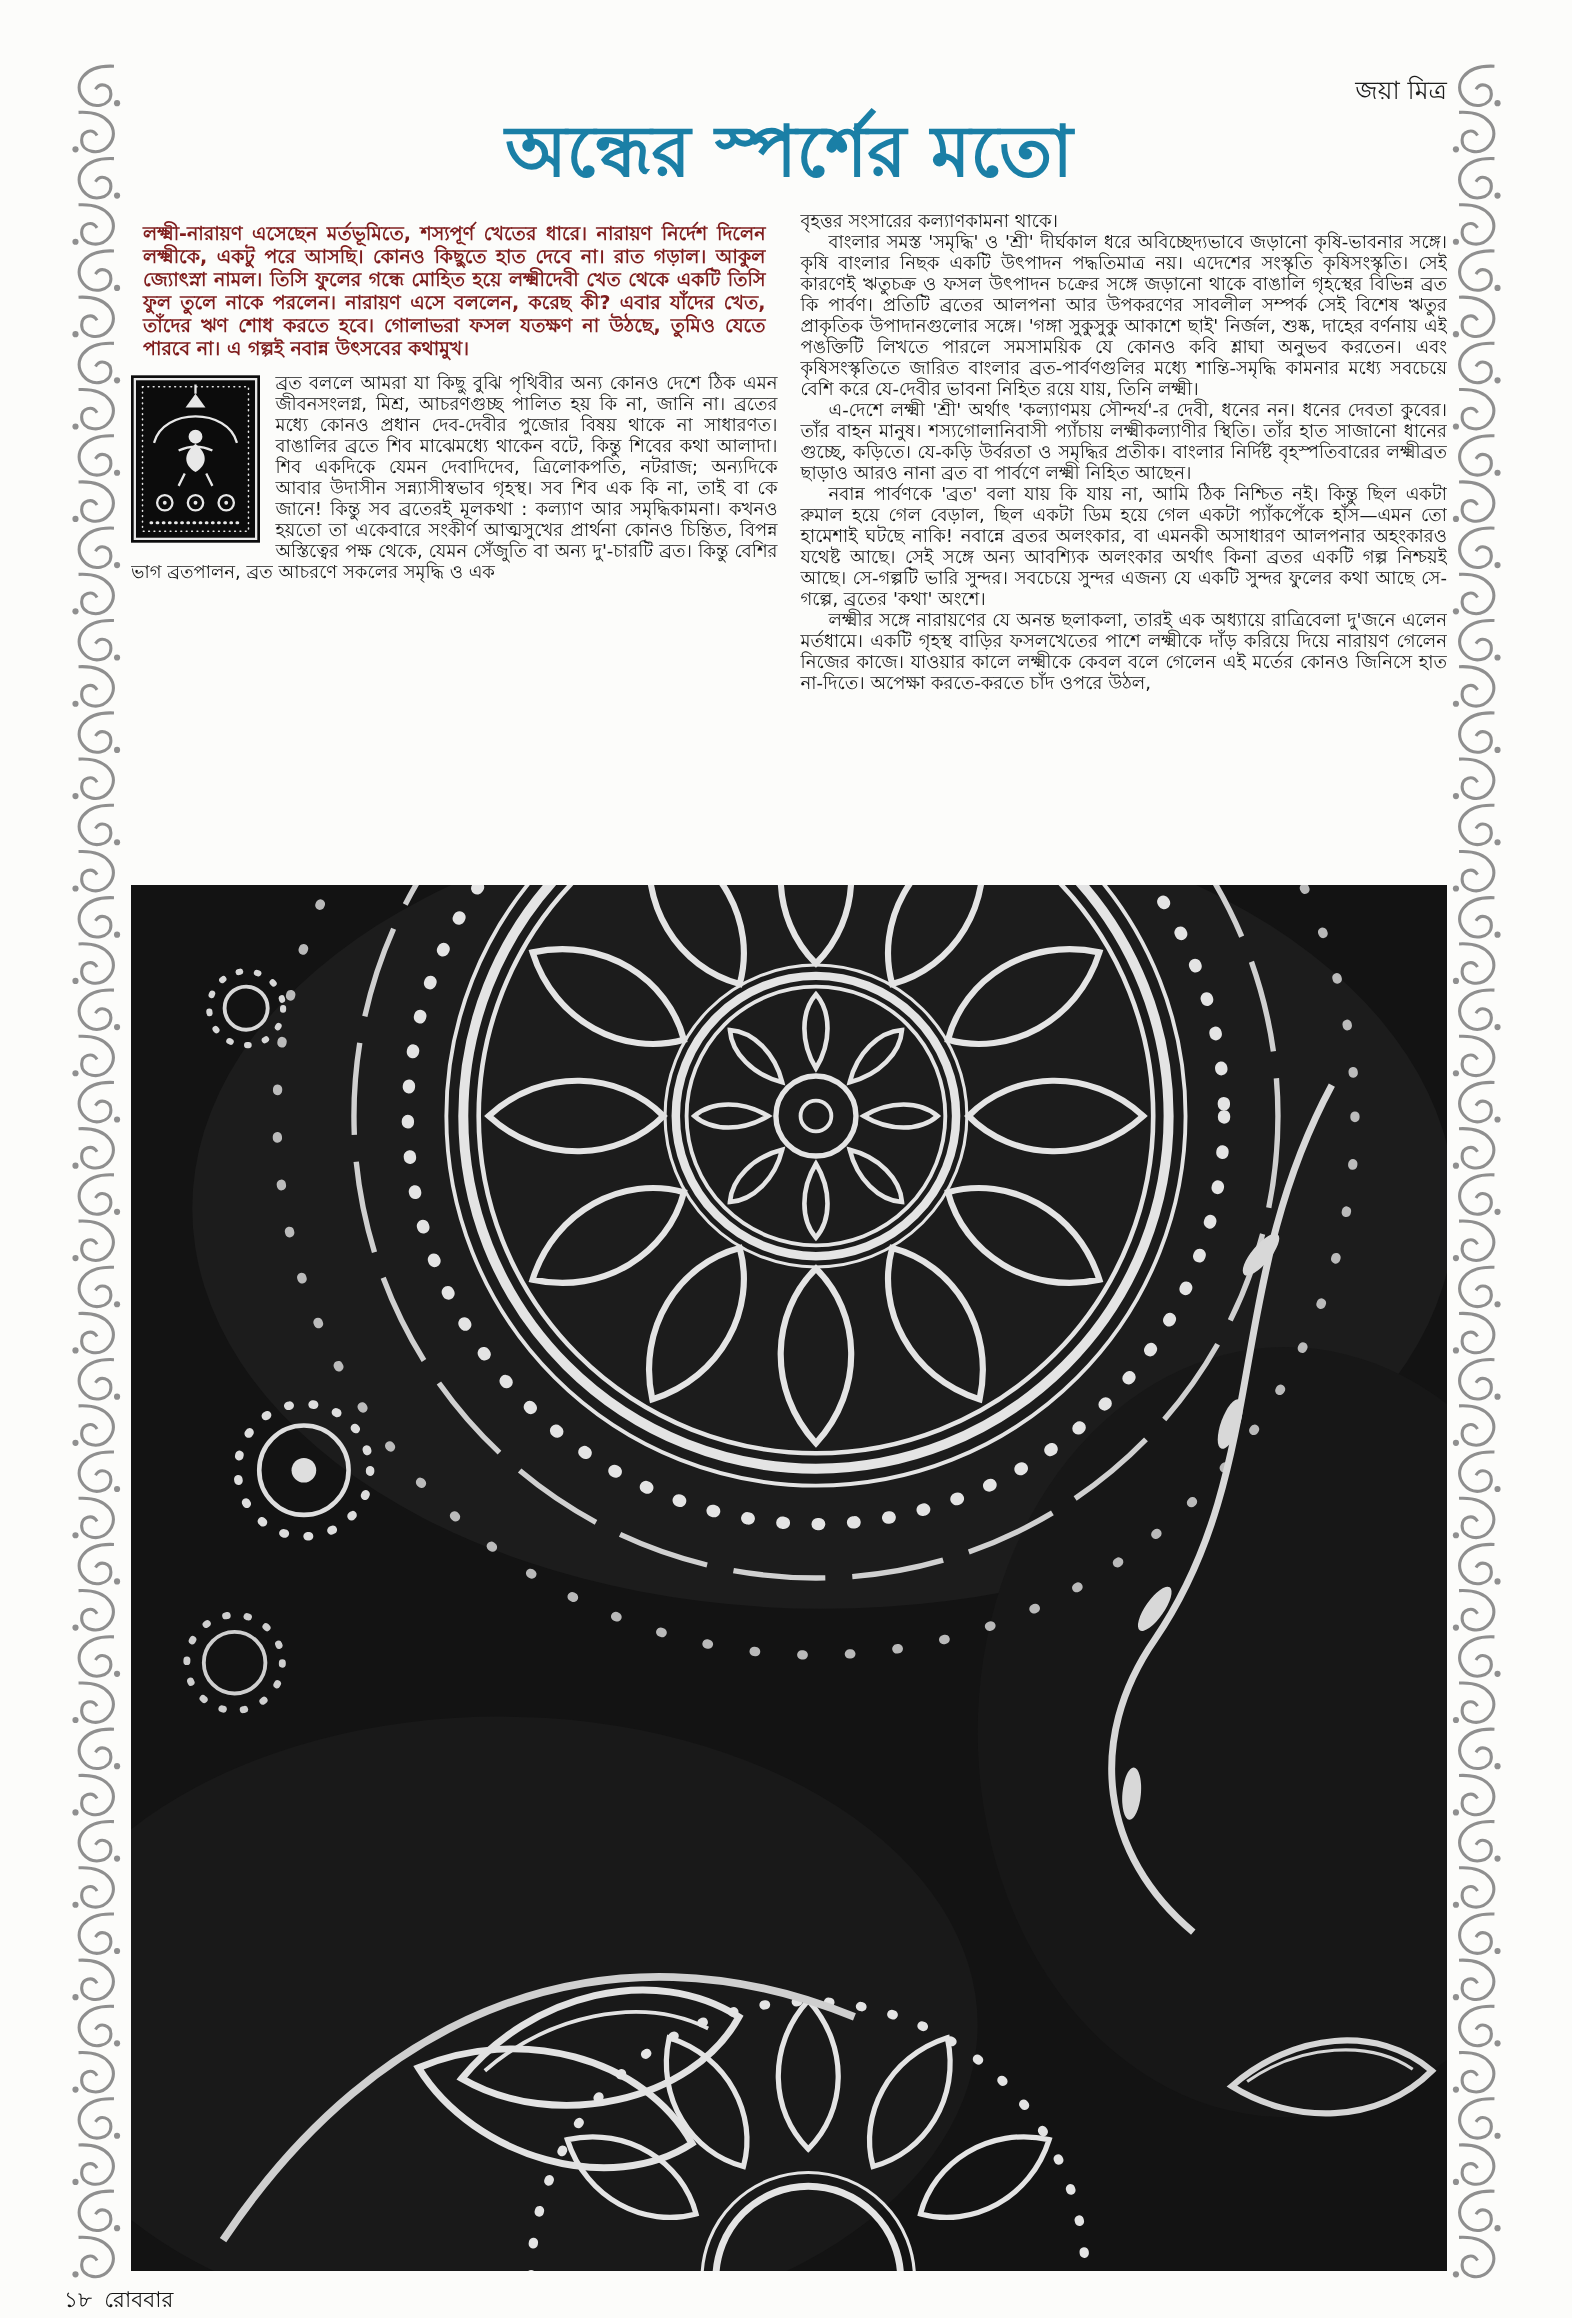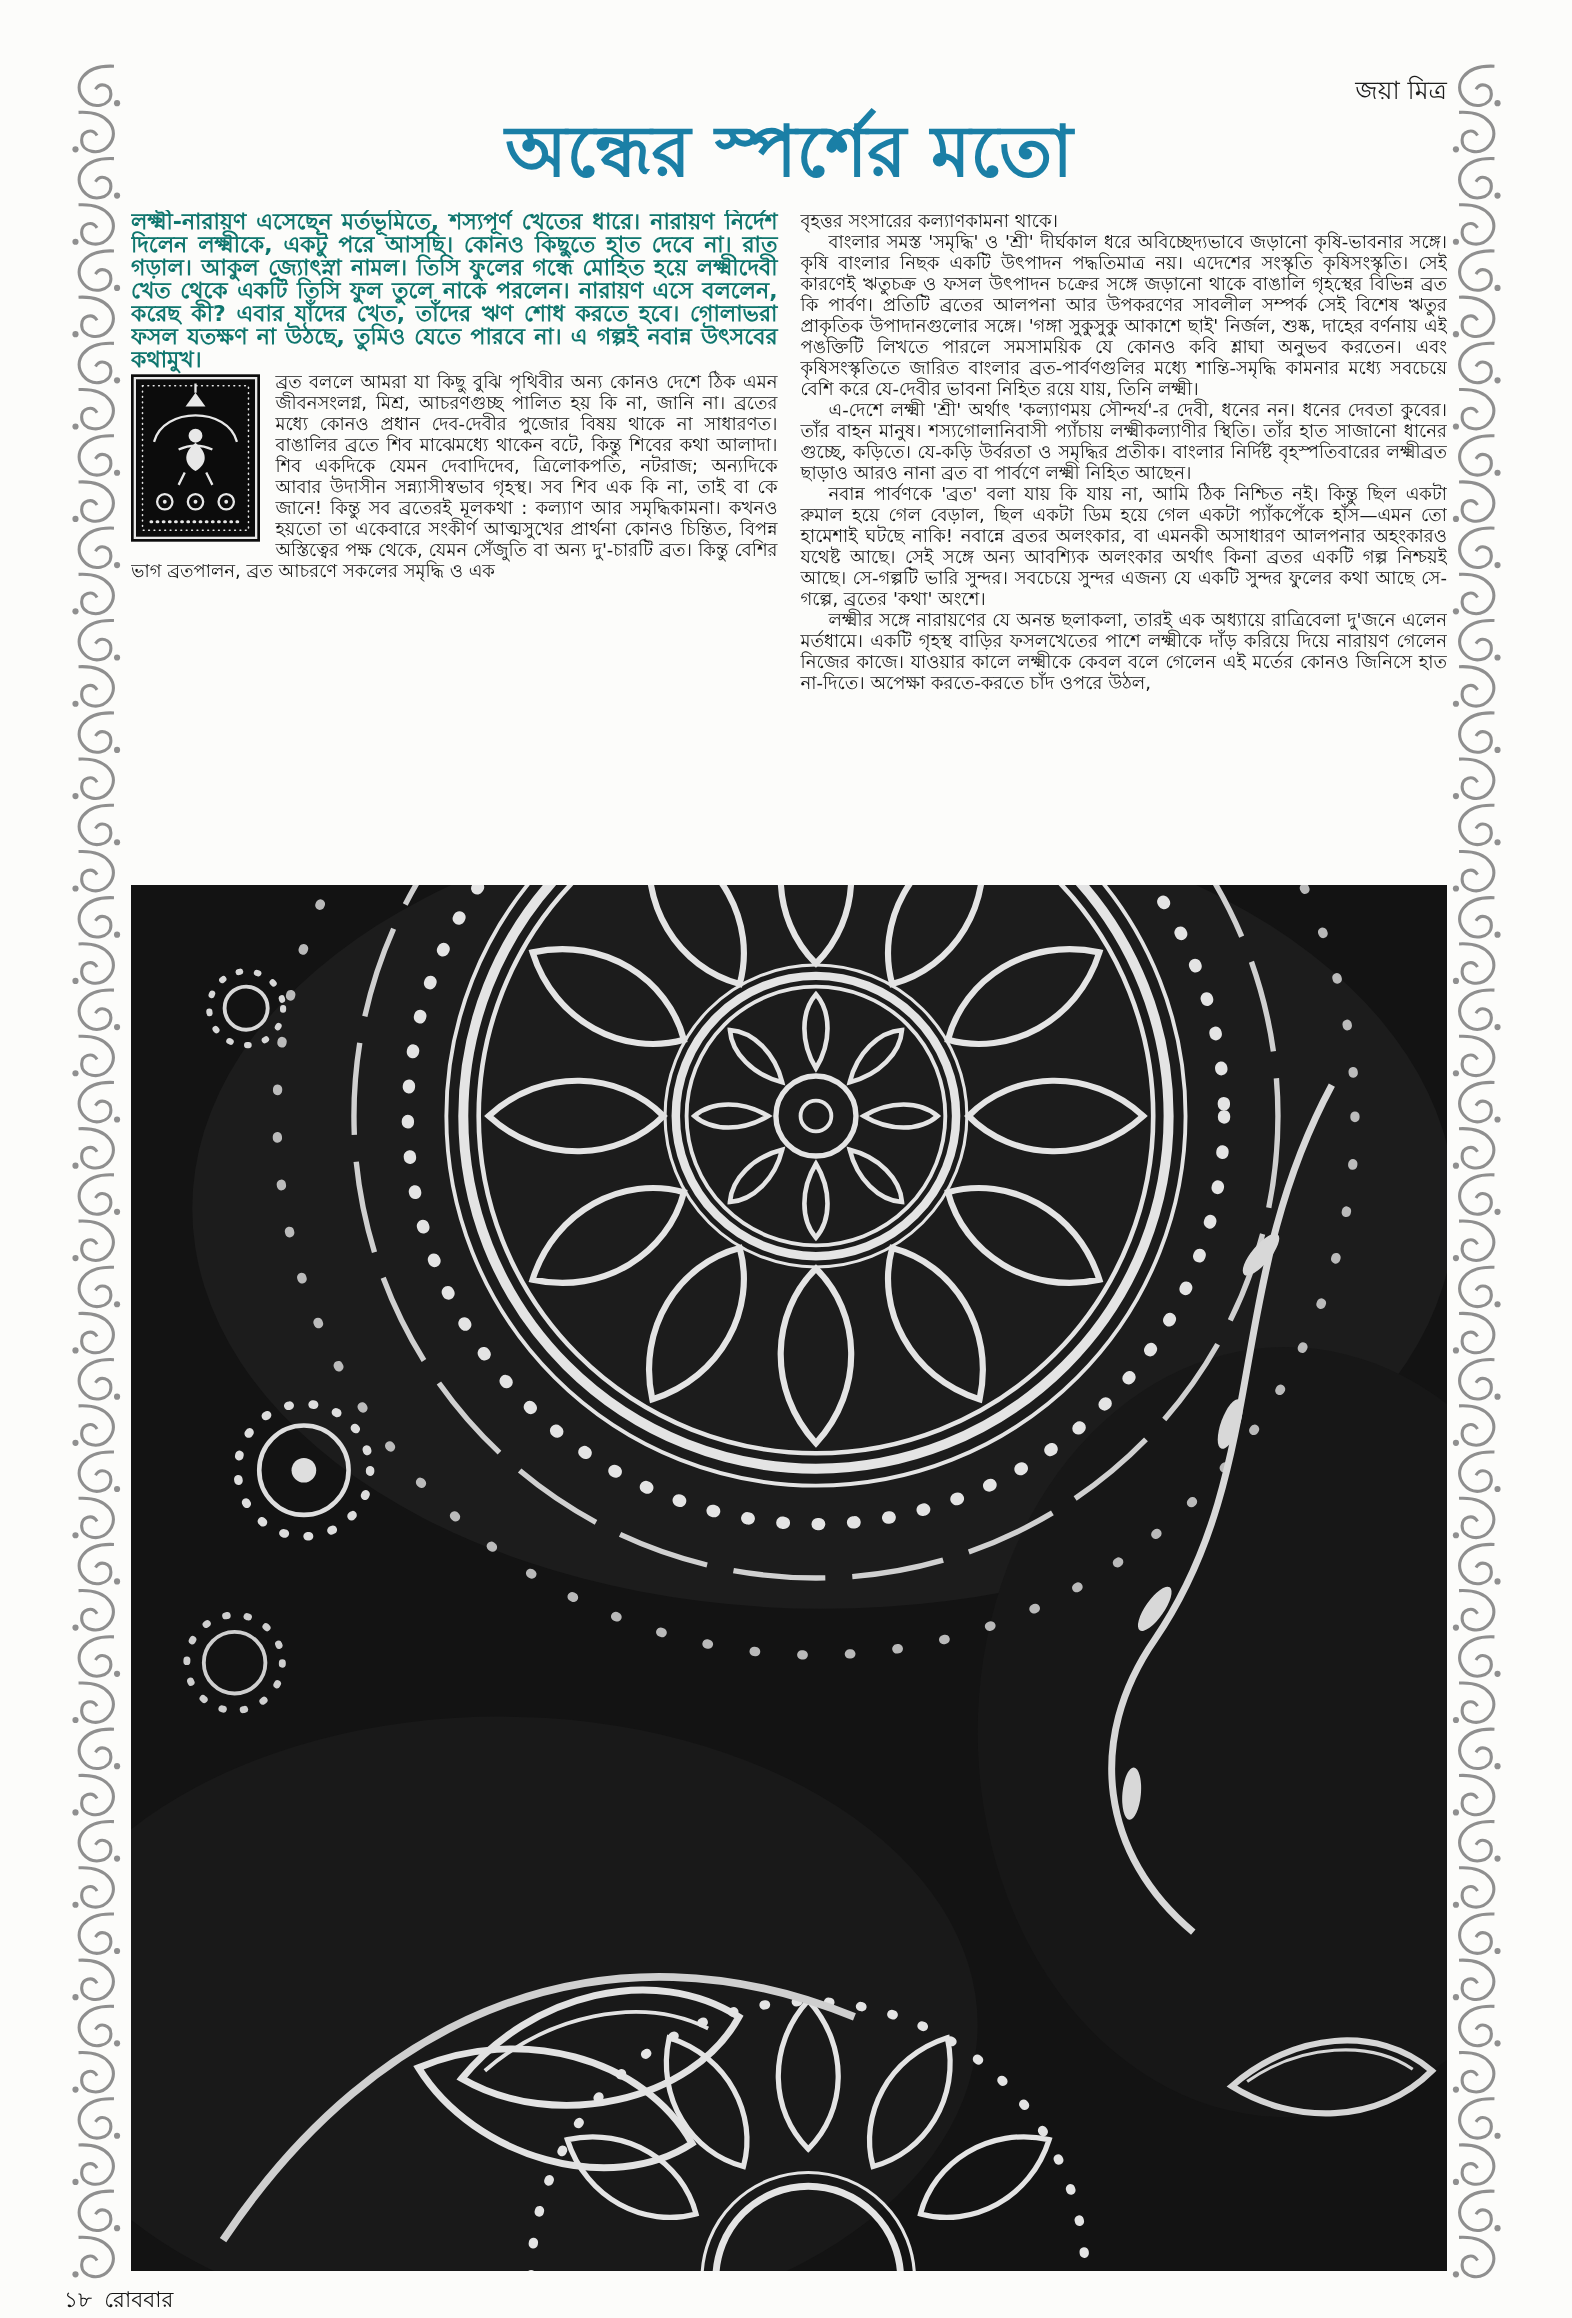--- a/index.html
+++ b/index.html
@@ -20,21 +20,21 @@
   .author { text-align:right; font-size:25px; margin-top:23px; line-height:1.1; color:#1c1c1c; }
 
   .title {
     text-align:center; color:#1a7fa6; font-weight:bold;
     font-size:71px; line-height:1.05; margin:10.8px 0 0 0;
   }
 
   .columns { display:flex; gap:23px; margin-top:20px; height:651px; overflow:hidden; text-align:justify; }
   .col { width:647px; }
 
-  .lead { font-size:22px; line-height:23px; margin:0; font-weight:bold; color:#0f766e; }
+  .lead { font-size:19px; line-height:23px; margin:12px; font-weight:bold; color:#7f1d1d; }
 
   .body-text, .right-col p { font-size:18px; line-height:21px; margin:0; }
   .p2-wrap { }
   .woodcut { float:left; width:129px; height:168px; margin:3.1px 15.4px 3.1px 0; }
 
   .right-col p { text-indent:28px; }
   .right-col p.no-indent { text-indent:0; }
 
   .photo { position:absolute; left:0; top:831px; width:1316px; height:1386px; margin:0; }
   .photo svg { width:100%; height:100%; display:block; }

